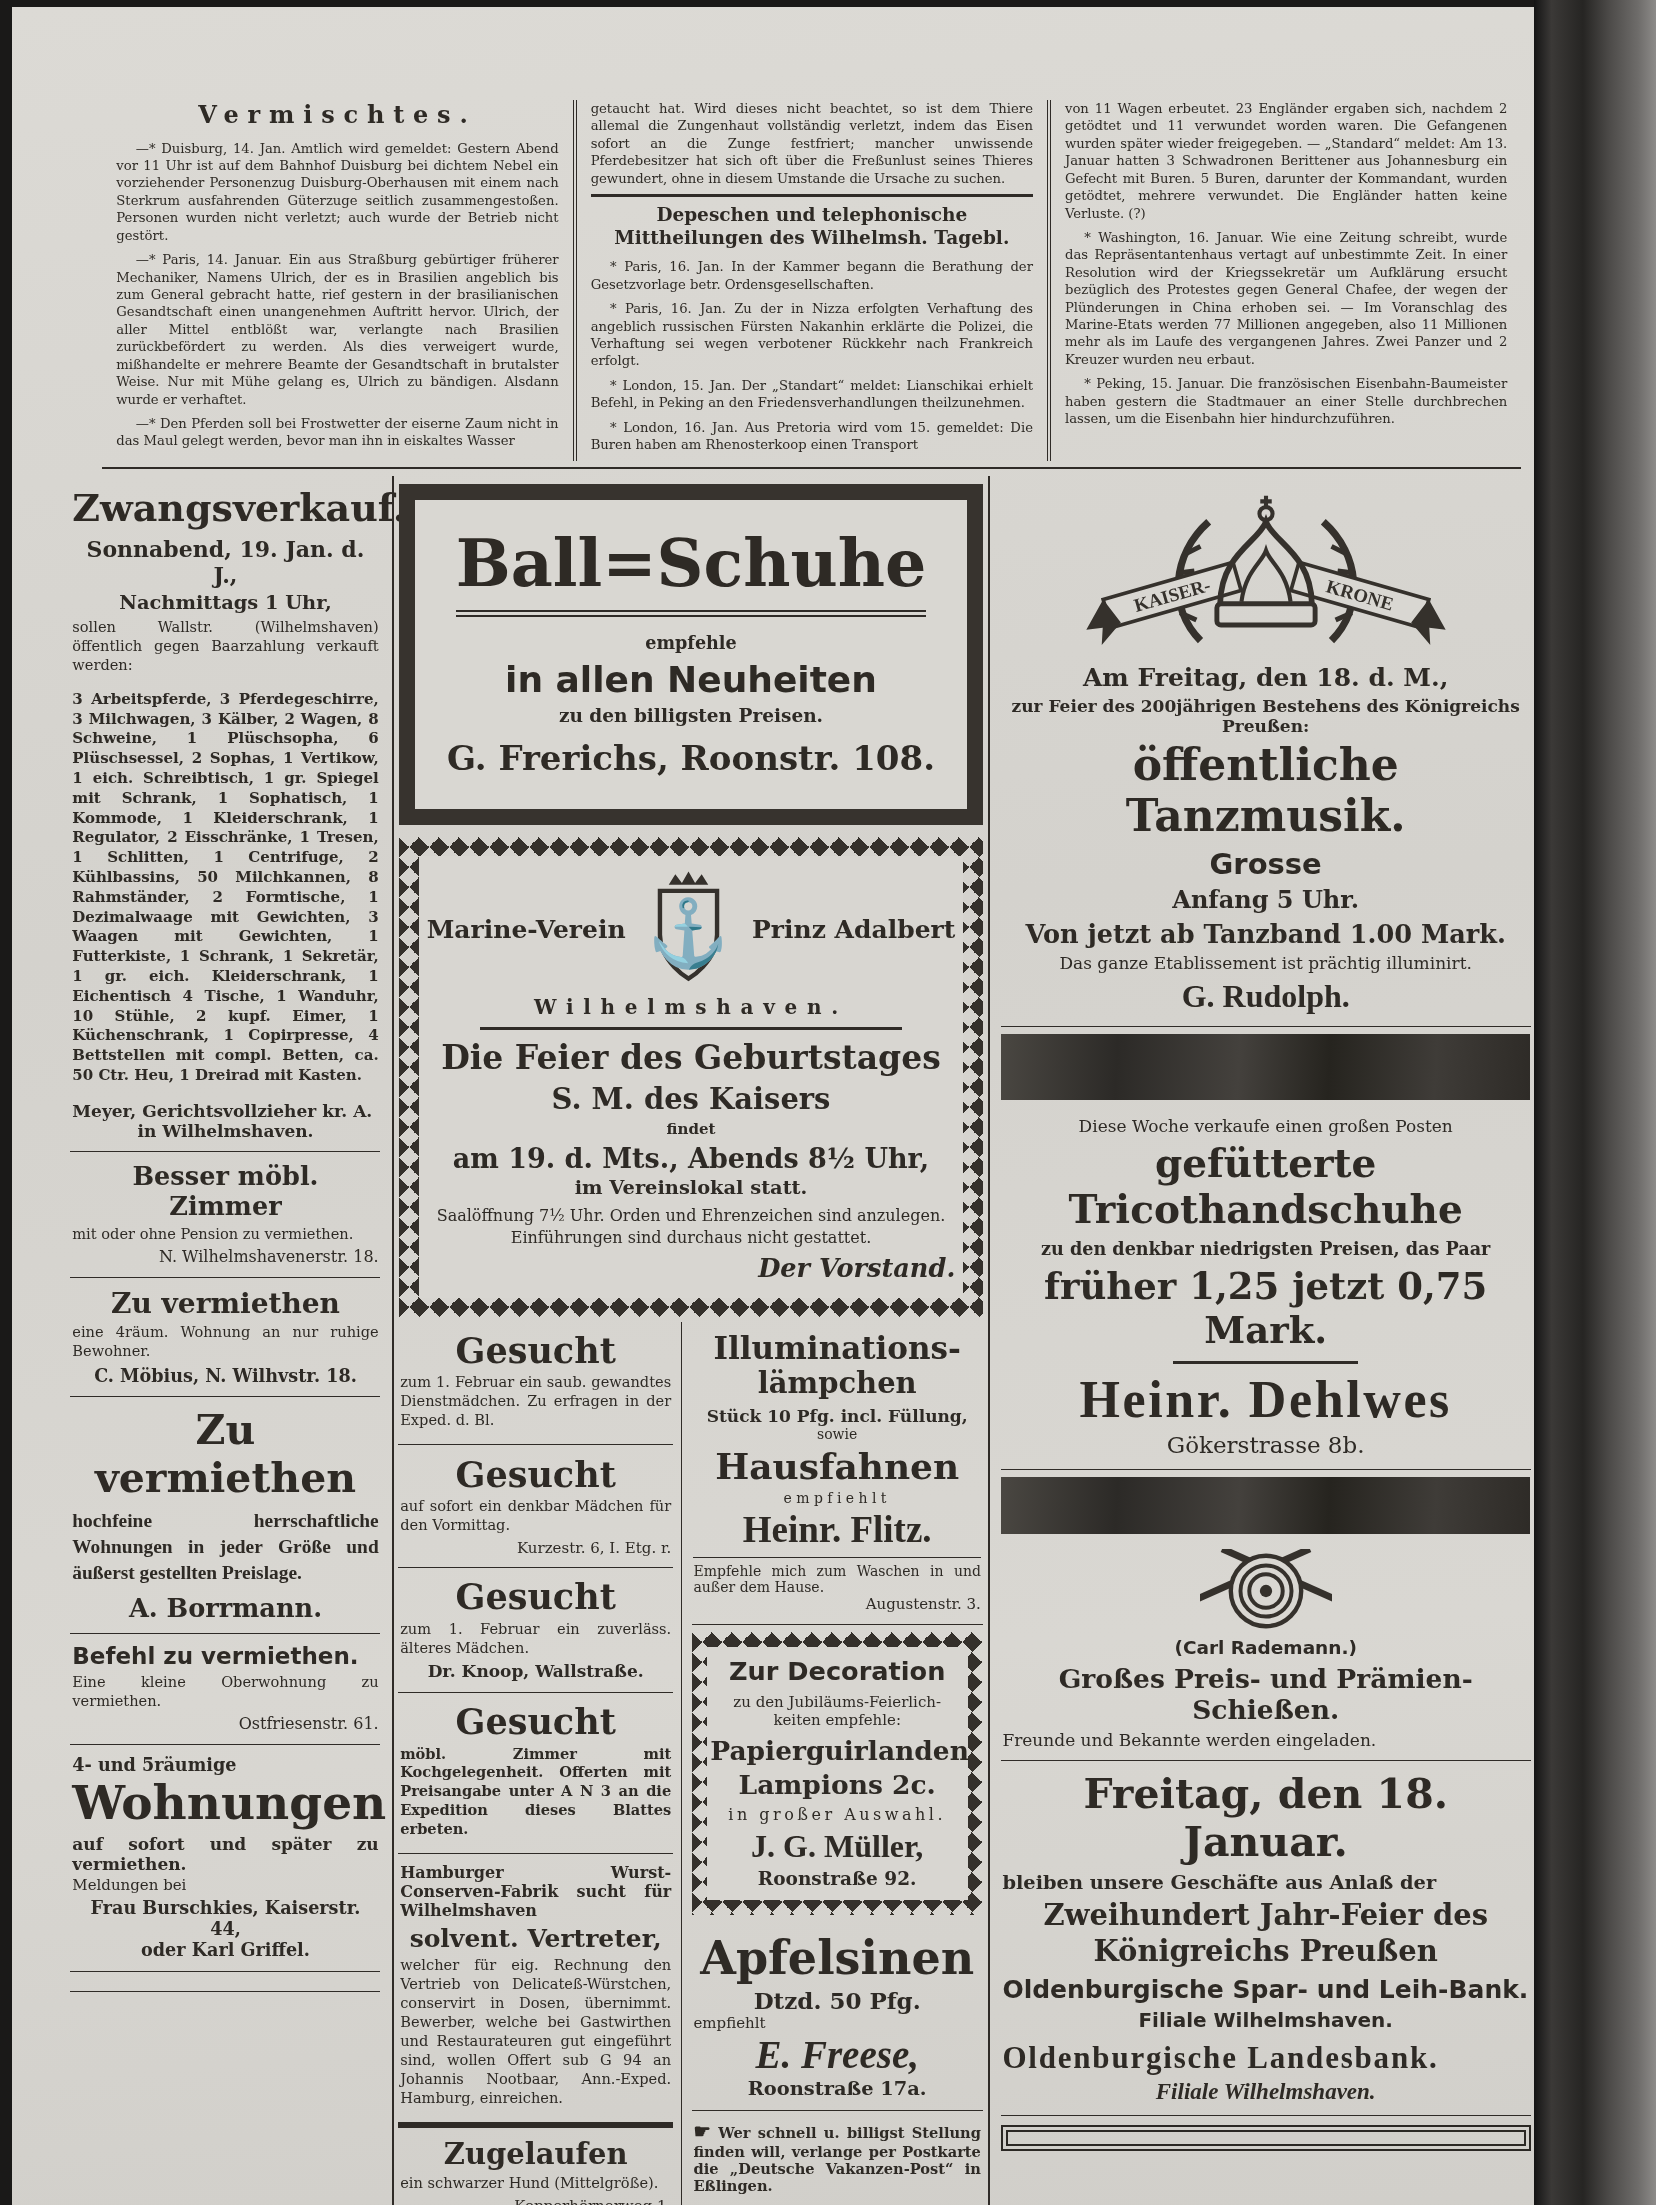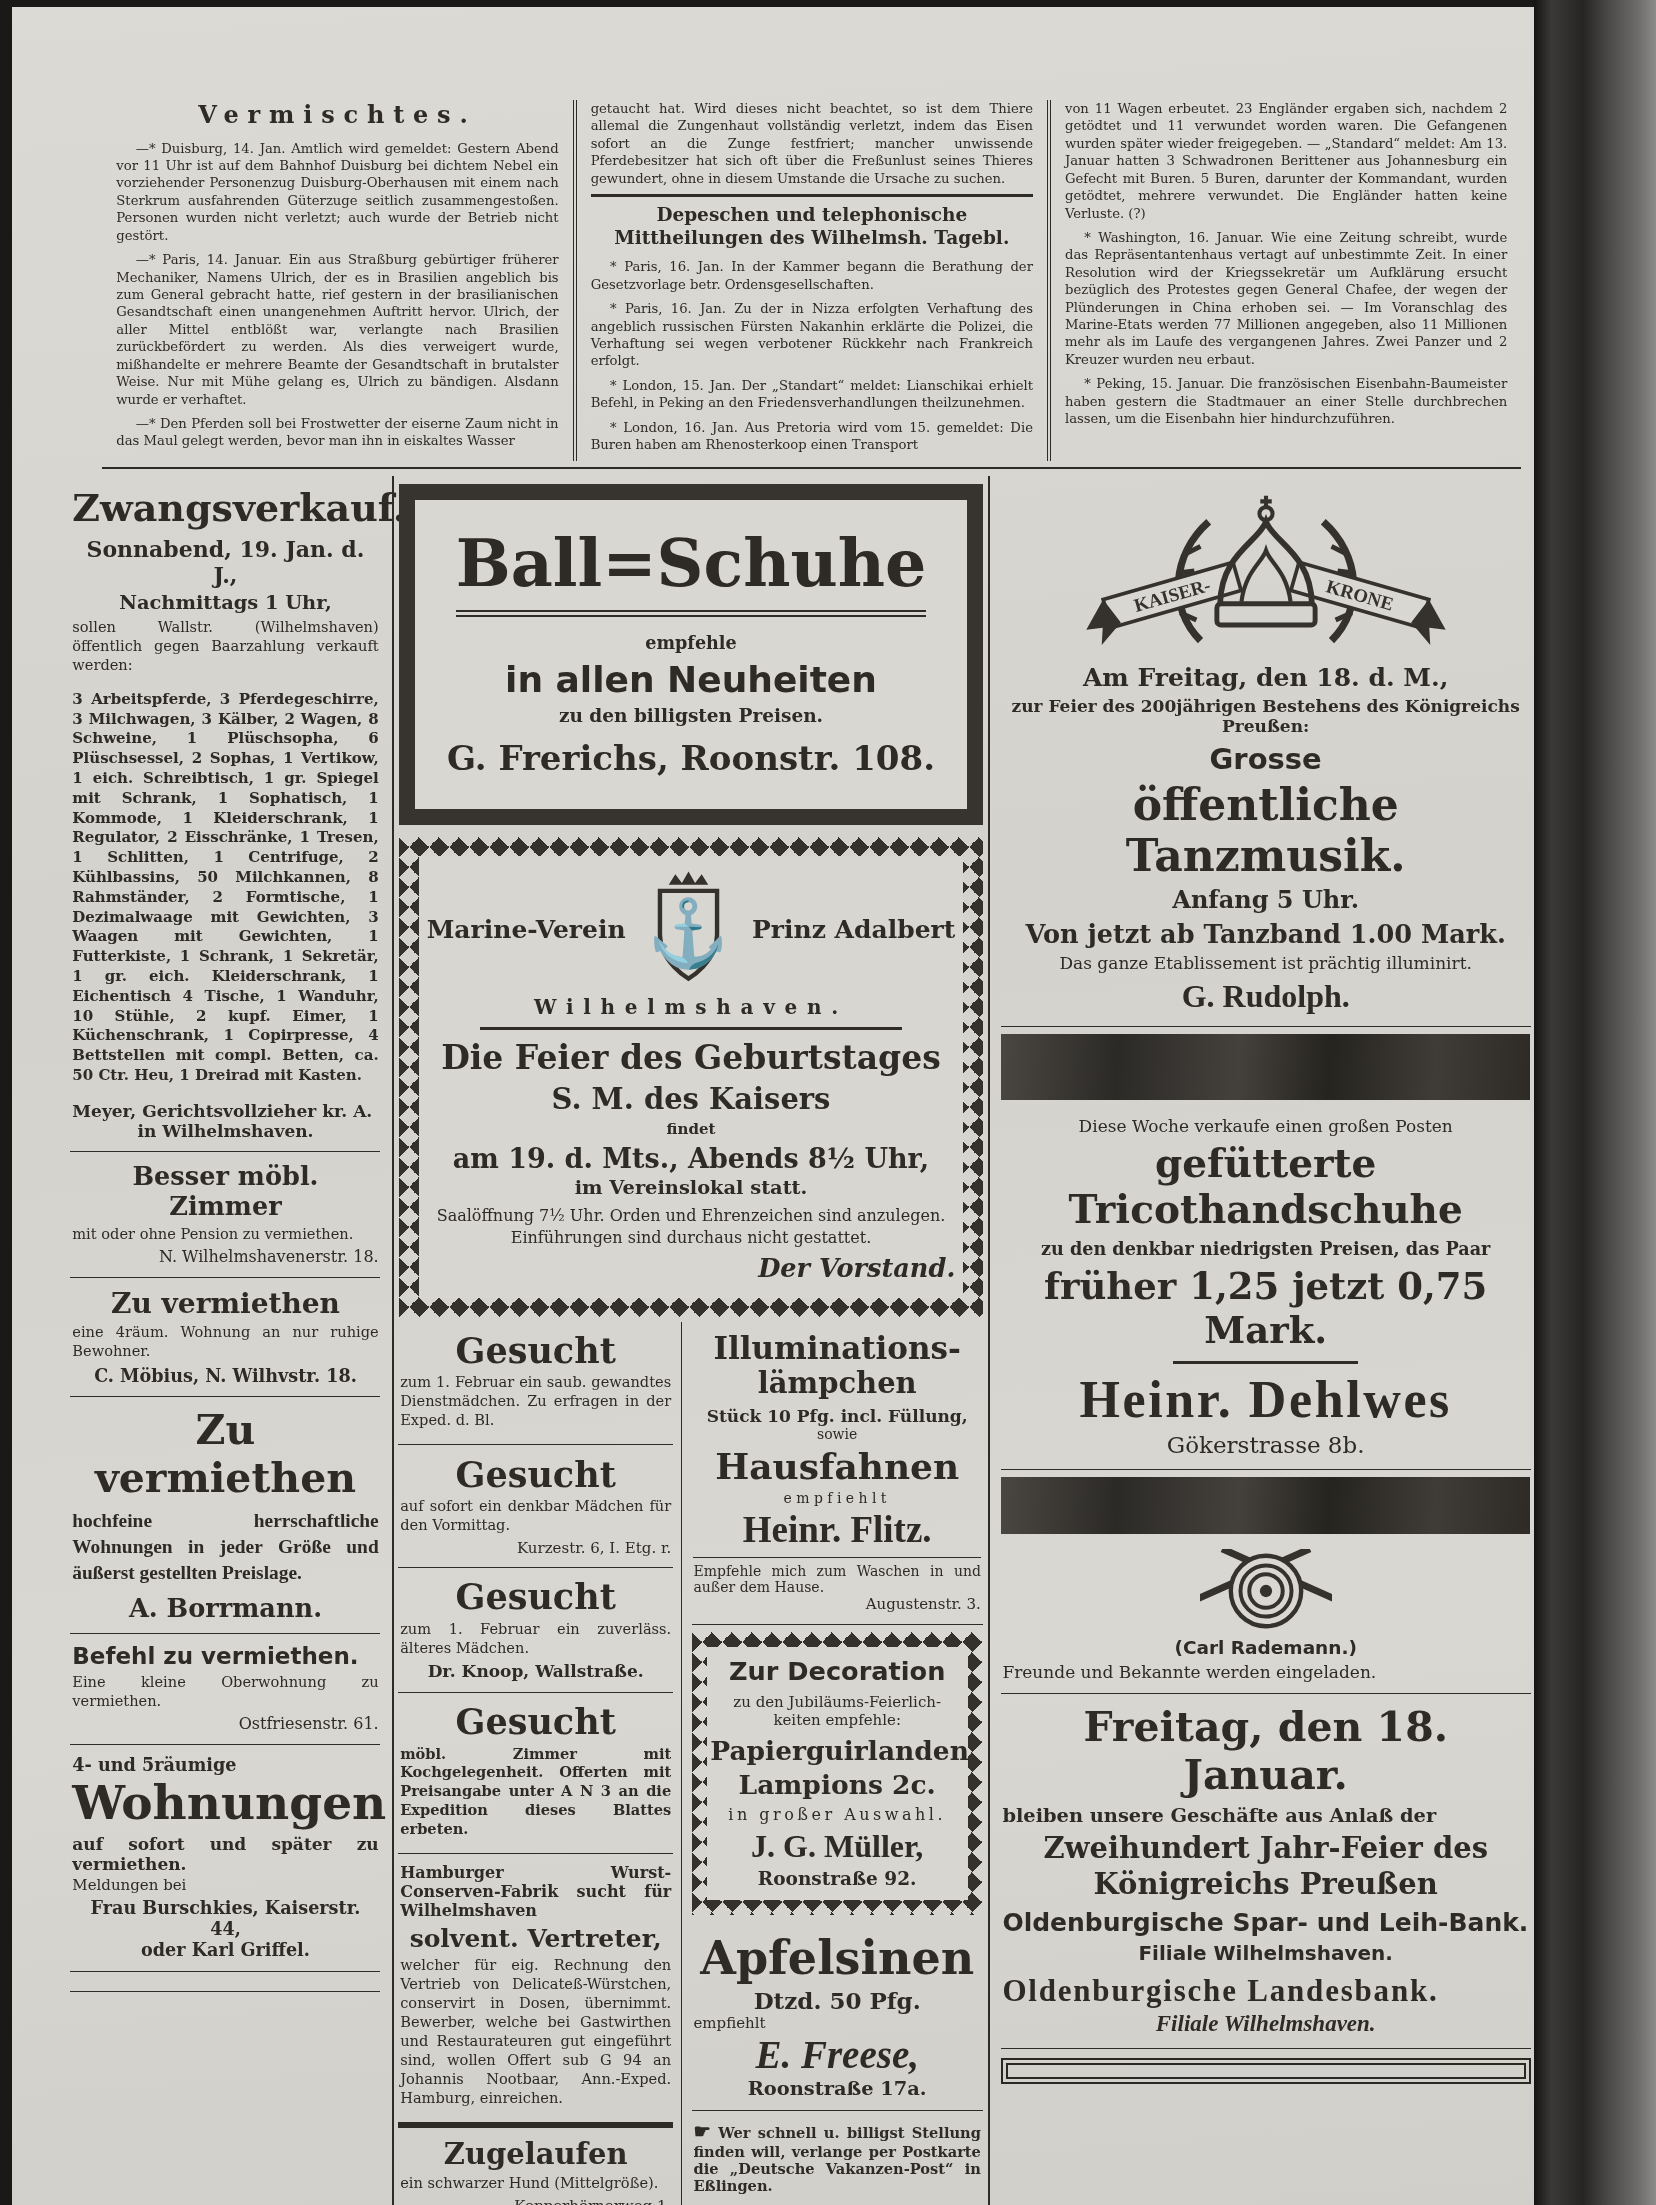--- a/index.html
+++ b/index.html
@@ -268,22 +268,22 @@
           <g>
             <rect x="370" y="290" width="240" height="52" rx="10" class="svg-stroke" stroke-width="12"></rect>
             <path d="M378,290 C380,170 470,140 490,90 C510,140 600,170 602,290" class="svg-stroke" stroke-width="14"></path>
             <path d="M430,285 C440,210 480,190 490,160 C500,190 540,210 550,285" class="svg-stroke" stroke-width="10"></path>
             <circle cx="490" cy="70" r="16" class="svg-stroke" stroke-width="10"></circle>
             <path d="M490,54 v-28 M476,40 h28" class="svg-stroke" stroke-width="10"></path>
           </g>
         </svg>
         <div class="b" style="font-size:25px;margin-top:1.8px;">Am Freitag, den 18. d. M.,</div>
         <div class="b" style="font-size:17px;margin-top:4.4px;">zur Feier des 200jährigen Bestehens des Königreichs Preußen:</div>
+        <div class="b" style="font-size:44px;margin-top:2.6px;">öffentliche Tanzmusik.</div>
         <div class="b sans" style="font-size:29px;margin-top:6.2px;">Grosse</div>
-        <div class="b" style="font-size:44px;margin-top:2.6px;">öffentliche Tanzmusik.</div>
         <div class="b" style="font-size:24px;margin-top:4.4px;">Anfang 5 Uhr.</div>
         <div class="b" style="font-size:25.6px;margin-top:4.4px;">Von jetzt ab Tanzband 1.00 Mark.</div>
         <div style="font-size:17px;margin-top:4.4px;">Das ganze Etablissement ist prächtig illuminirt.</div>
         <div class="b slab" style="font-size:32px;margin-top:5.3px;">G. Rudolph.</div>
       </div>
 
       <div class="bar"></div>
 
       <div class="ad ctr">
         <div style="font-size:17px;">Diese Woche verkaufe einen großen Posten</div>
@@ -300,20 +300,21 @@
       <div class="ad ctr">
         <svg width="132" height="84" viewBox="0 0 300 190">
           <rect x="20" y="40" width="300" height="16" fill="#35312c" transform="rotate(24 150 95)"></rect>
           <rect x="-20" y="40" width="300" height="16" fill="#35312c" transform="rotate(-24 150 95)"></rect>
           <circle cx="150" cy="95" r="80" fill="#d9d7d2" stroke="#35312c" stroke-width="10"></circle>
           <circle cx="150" cy="95" r="58" class="svg-stroke" stroke-width="9"></circle>
           <circle cx="150" cy="95" r="38" class="svg-stroke" stroke-width="9"></circle>
           <circle cx="150" cy="95" r="14" fill="#35312c"></circle>
         </svg>
         <div class="b sans" style="font-size:18.5px;margin-top:3.5px;">(Carl Rademann.)</div>
+        <div class="b" style="font-size:26.5px;margin-top:5.3px;">Großes Preis- und Prämien-Schießen.</div>
         <div style="font-size:17px;margin-top:4.4px;text-align:left;">Freunde und Bekannte werden eingeladen.</div>
       </div>
 
       <div class="ad">
         <div class="b ctr" style="font-size:41px;">Freitag, den 18. Januar.</div>
         <div class="b" style="font-size:19.4px;margin-top:5.3px;">bleiben unsere Geschäfte aus Anlaß der</div>
         <div class="b ctr" style="font-size:29px;margin-top:3.5px;">Zweihundert Jahr-Feier des</div>
         <div class="b ctr" style="font-size:29px;margin-top:2.6px;">Königreichs Preußen</div>
         <div class="b sans" style="font-size:25px;margin-top:7px;">Oldenburgische Spar- und Leih-Bank.</div>
         <div class="b sans ctr" style="font-size:20px;margin-top:3.5px;">Filiale Wilhelmshaven.</div>

